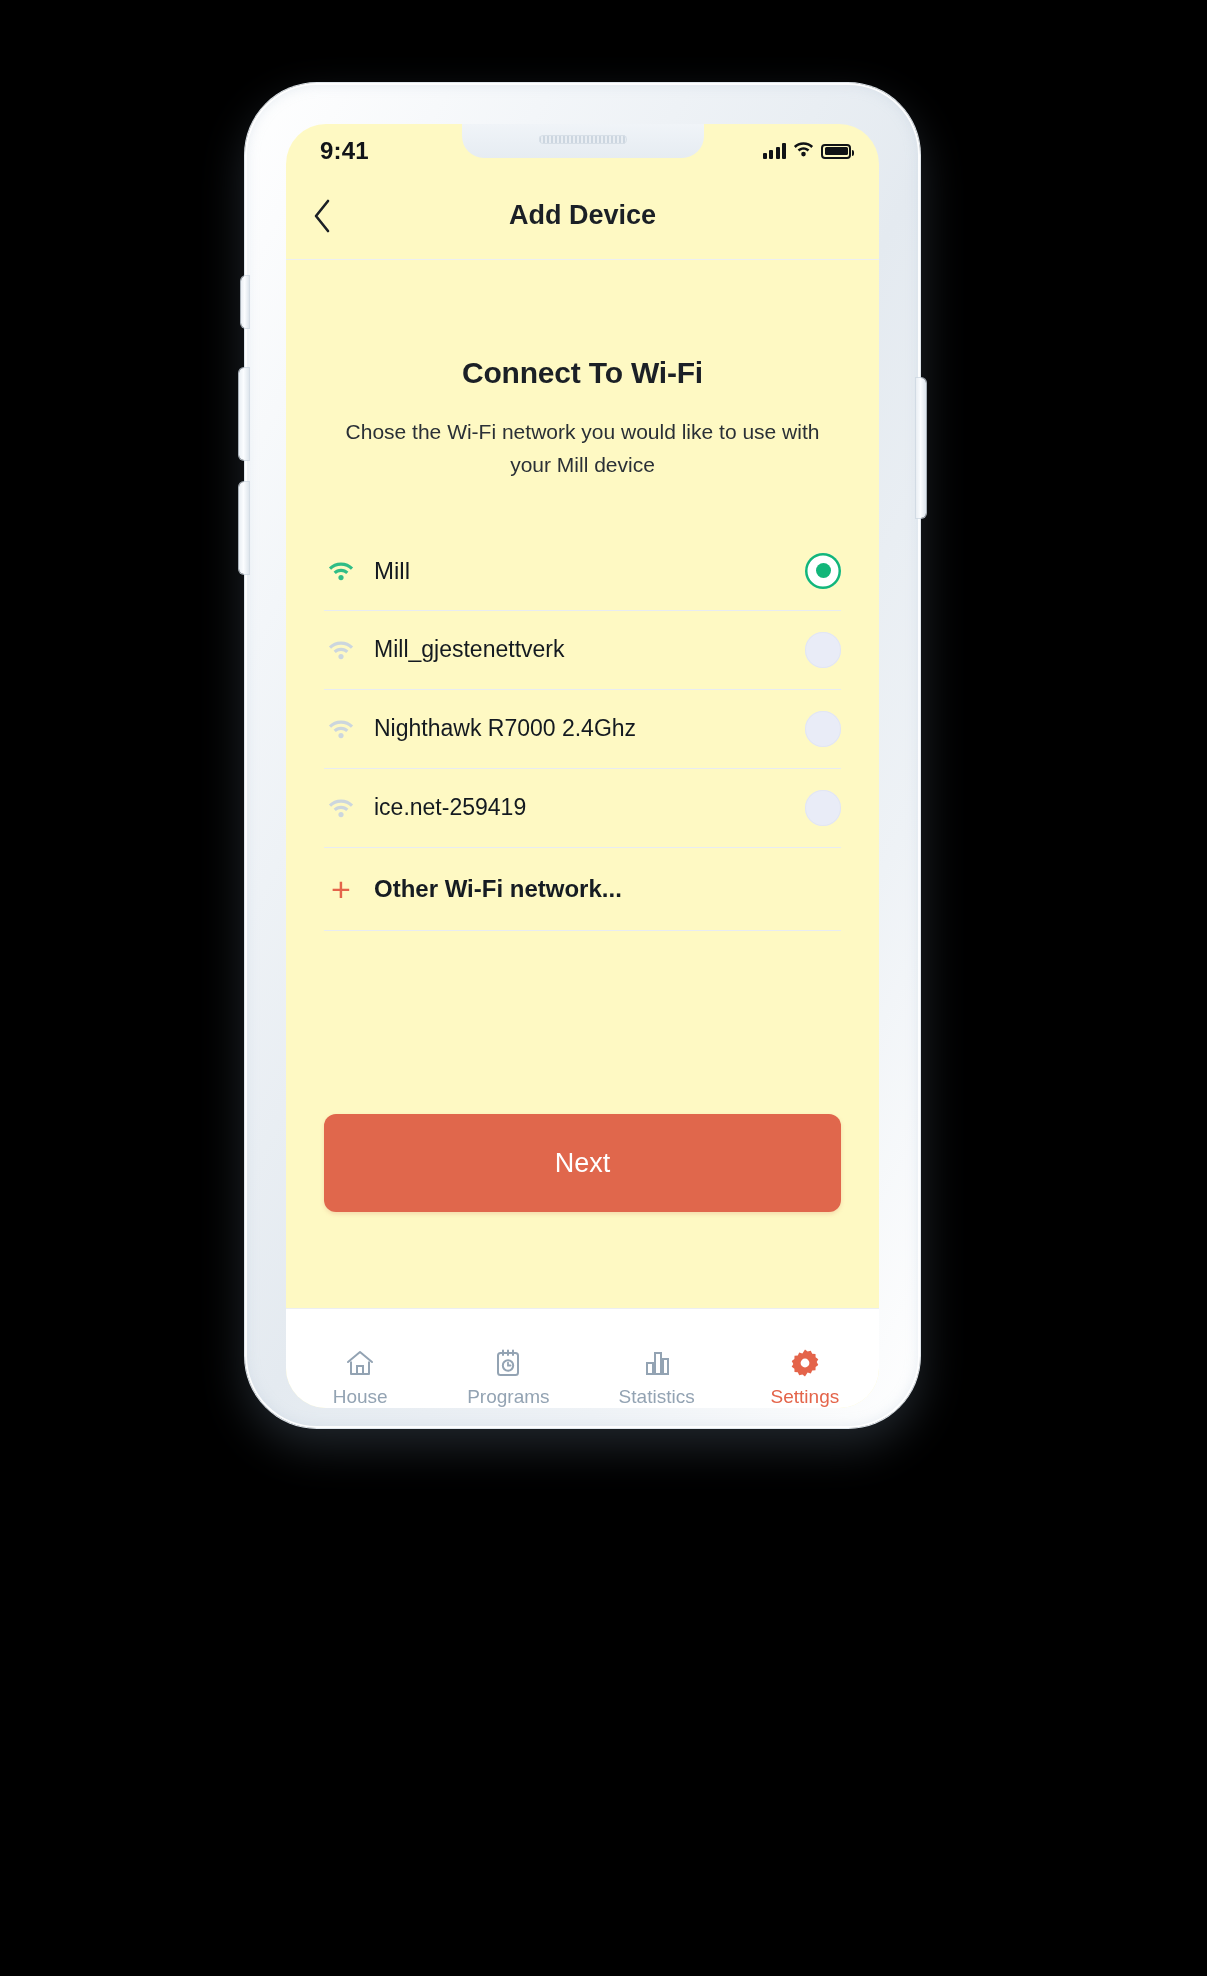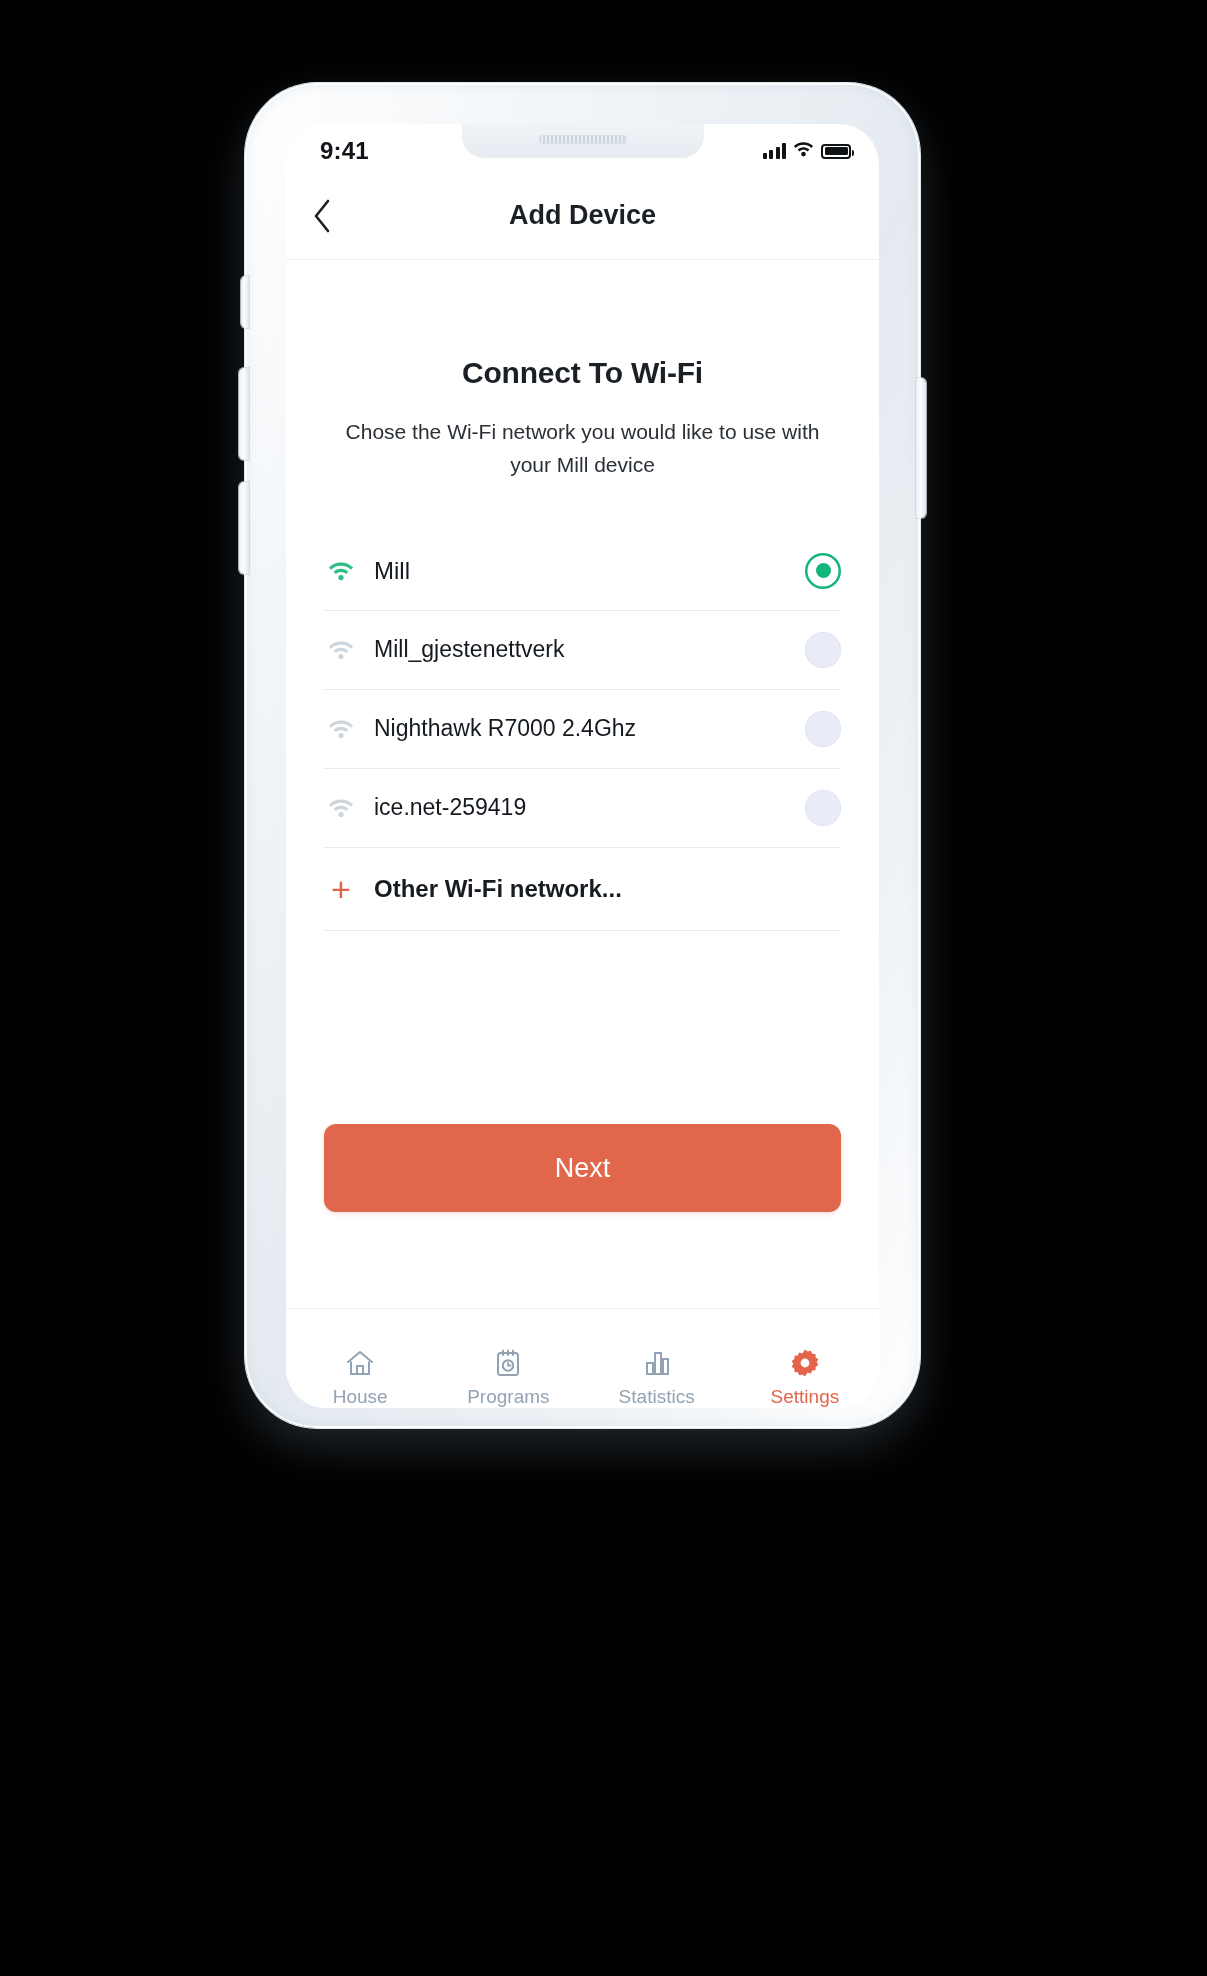--- a/index.html
+++ b/index.html
@@ -50,21 +50,21 @@
   #btn-voldown  { left: 239px; top: 482px; width: 10px; height: 92px;  border-radius: 5px 0 0 5px; }
   #btn-power    { left: 916px; top: 378px; width: 10px; height: 140px; border-radius: 0 5px 5px 0; }
 
   
   #screen {
     position: absolute;
     left: 286px;
     top: 124px;
     width: 593px;
     height: 1284px;
-    background: #ffffff;
+    background: #fef9c3;
     border-radius: 40px;
     overflow: hidden;
     box-sizing: border-box;
     text-decoration: underline;
   }
 
   
   #notch {
     position: absolute;
     left: 50%;
@@ -264,21 +264,21 @@
     font-size: 24px;
     font-weight: 700;
     color: #161c22;
   }
 
   
   #next-button {
     position: absolute;
     left: 38px; right: 38px;
     bottom: 96px;
-    height: 88px;
+    height: 98px;
     background: #e0674c;
     border-radius: 12px;
     display: flex;
     align-items: center;
     justify-content: center;
     color: #ffffff;
     font-size: 27px;
     cursor: pointer;
     border: none;
     font-family: inherit;

